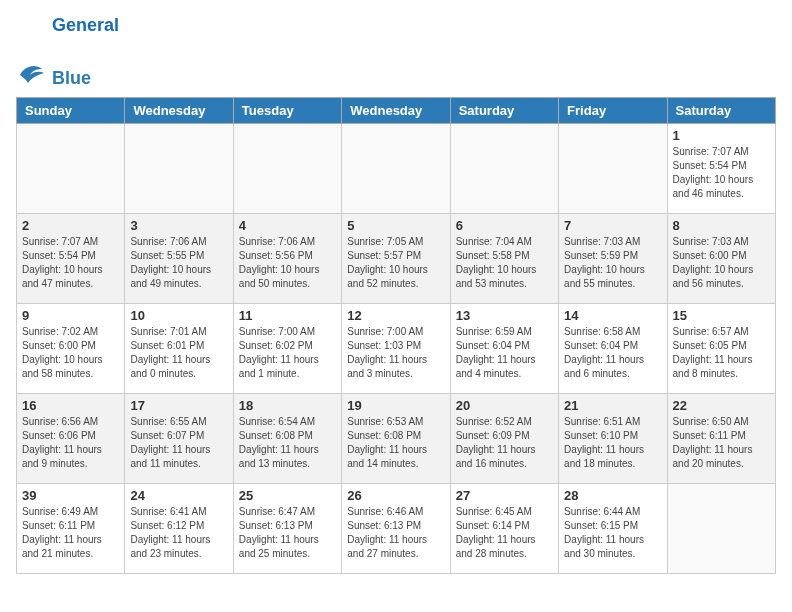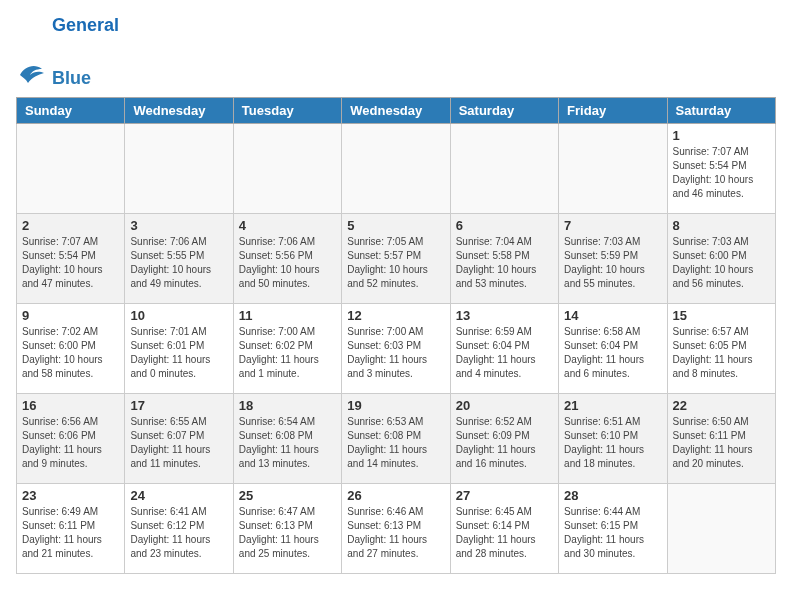--- a/index.html
+++ b/index.html
@@ -201,21 +201,21 @@
         <td>
           <span class="day-num">11</span>
           <div class="day-info">Sunrise: 7:00 AM
 Sunset: 6:02 PM
 Daylight: 11 hours
 and 1 minute.</div>
         </td>
         <td>
           <span class="day-num">12</span>
           <div class="day-info">Sunrise: 7:00 AM
-Sunset: 6:03 PM
+Sunset: 1:03 PM
 Daylight: 11 hours
 and 3 minutes.</div>
         </td>
         <td>
           <span class="day-num">13</span>
           <div class="day-info">Sunrise: 6:59 AM
 Sunset: 6:04 PM
 Daylight: 11 hours
 and 4 minutes.</div>
         </td>
@@ -280,21 +280,21 @@
         <td>
           <span class="day-num">22</span>
           <div class="day-info">Sunrise: 6:50 AM
 Sunset: 6:11 PM
 Daylight: 11 hours
 and 20 minutes.</div>
         </td>
       </tr>
       <tr>
         <td>
-          <span class="day-num">23</span>
+          <span class="day-num">39</span>
           <div class="day-info">Sunrise: 6:49 AM
 Sunset: 6:11 PM
 Daylight: 11 hours
 and 21 minutes.</div>
         </td>
         <td>
           <span class="day-num">24</span>
           <div class="day-info">Sunrise: 6:41 AM
 Sunset: 6:12 PM
 Daylight: 11 hours

